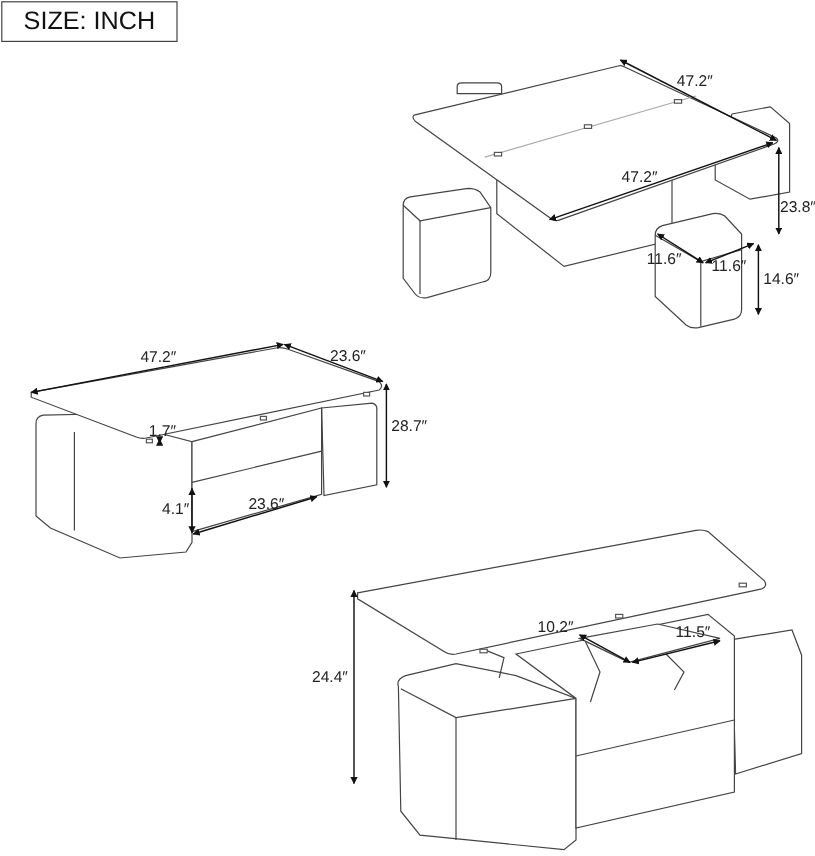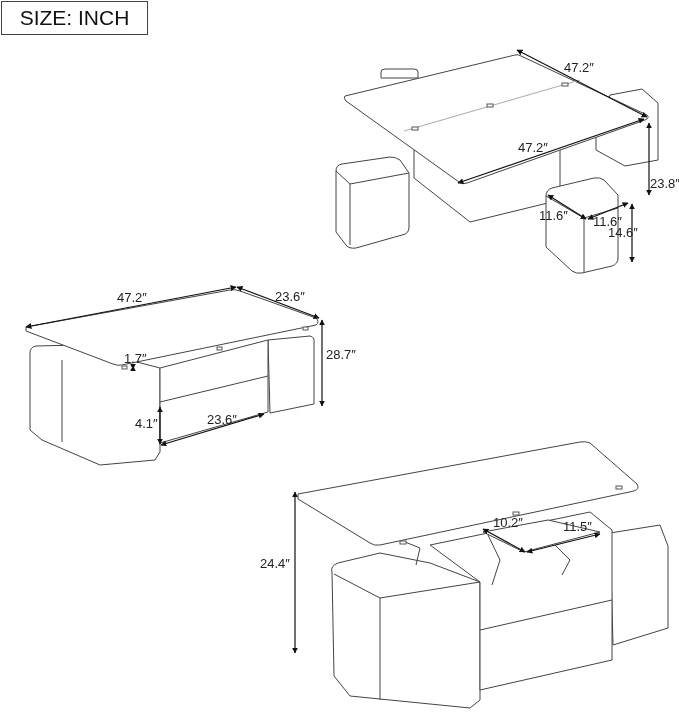--- a/index.html
+++ b/index.html
@@ -98,27 +98,27 @@
     <line x1="160" y1="407" x2="160" y2="444"></line>
     <line x1="161" y1="445" x2="264" y2="414"></line>
     <line x1="295" y1="492" x2="295" y2="653"></line>
     <line x1="483" y1="529" x2="525" y2="552"></line>
     <line x1="527" y1="552" x2="600" y2="534"></line>
   </g>
 </svg>
 
 <div class="lbl" style="left:564px;top:61px;">47.2″</div>
 <div class="lbl" style="left:518px;top:141px;">47.2″</div>
-<div class="lbl" style="left:650px;top:166px;margin-top:11px;">23.8″</div>
+<div class="lbl" style="left:650px;top:166px;">23.8″</div>
 <div class="lbl" style="left:539px;top:209px;">11.6″</div>
 <div class="lbl" style="left:593px;top:215px;">11.6″</div>
-<div class="lbl" style="left:608px;top:226px;">14.6″</div>
+<div class="lbl" style="left:636px;top:226px;">14.6″</div>
 
 <div class="lbl" style="left:117px;top:291px;">47.2″</div>
 <div class="lbl" style="left:275px;top:290px;">23.6″</div>
 <div class="lbl" style="left:326px;top:348px;">28.7″</div>
 <div class="lbl" style="left:124px;top:352px;">1.7″</div>
 <div class="lbl" style="left:135px;top:417px;">4.1″</div>
 <div class="lbl" style="left:207px;top:413px;">23.6″</div>
 
 <div class="lbl" style="left:260px;top:557px;">24.4″</div>
-<div class="lbl" style="left:493px;top:516px;">10.2″</div>
+<div class="lbl" style="left:448px;top:516px;">10.2″</div>
 <div class="lbl" style="left:563px;top:520px;">11.5″</div>
 
 </body></html>

